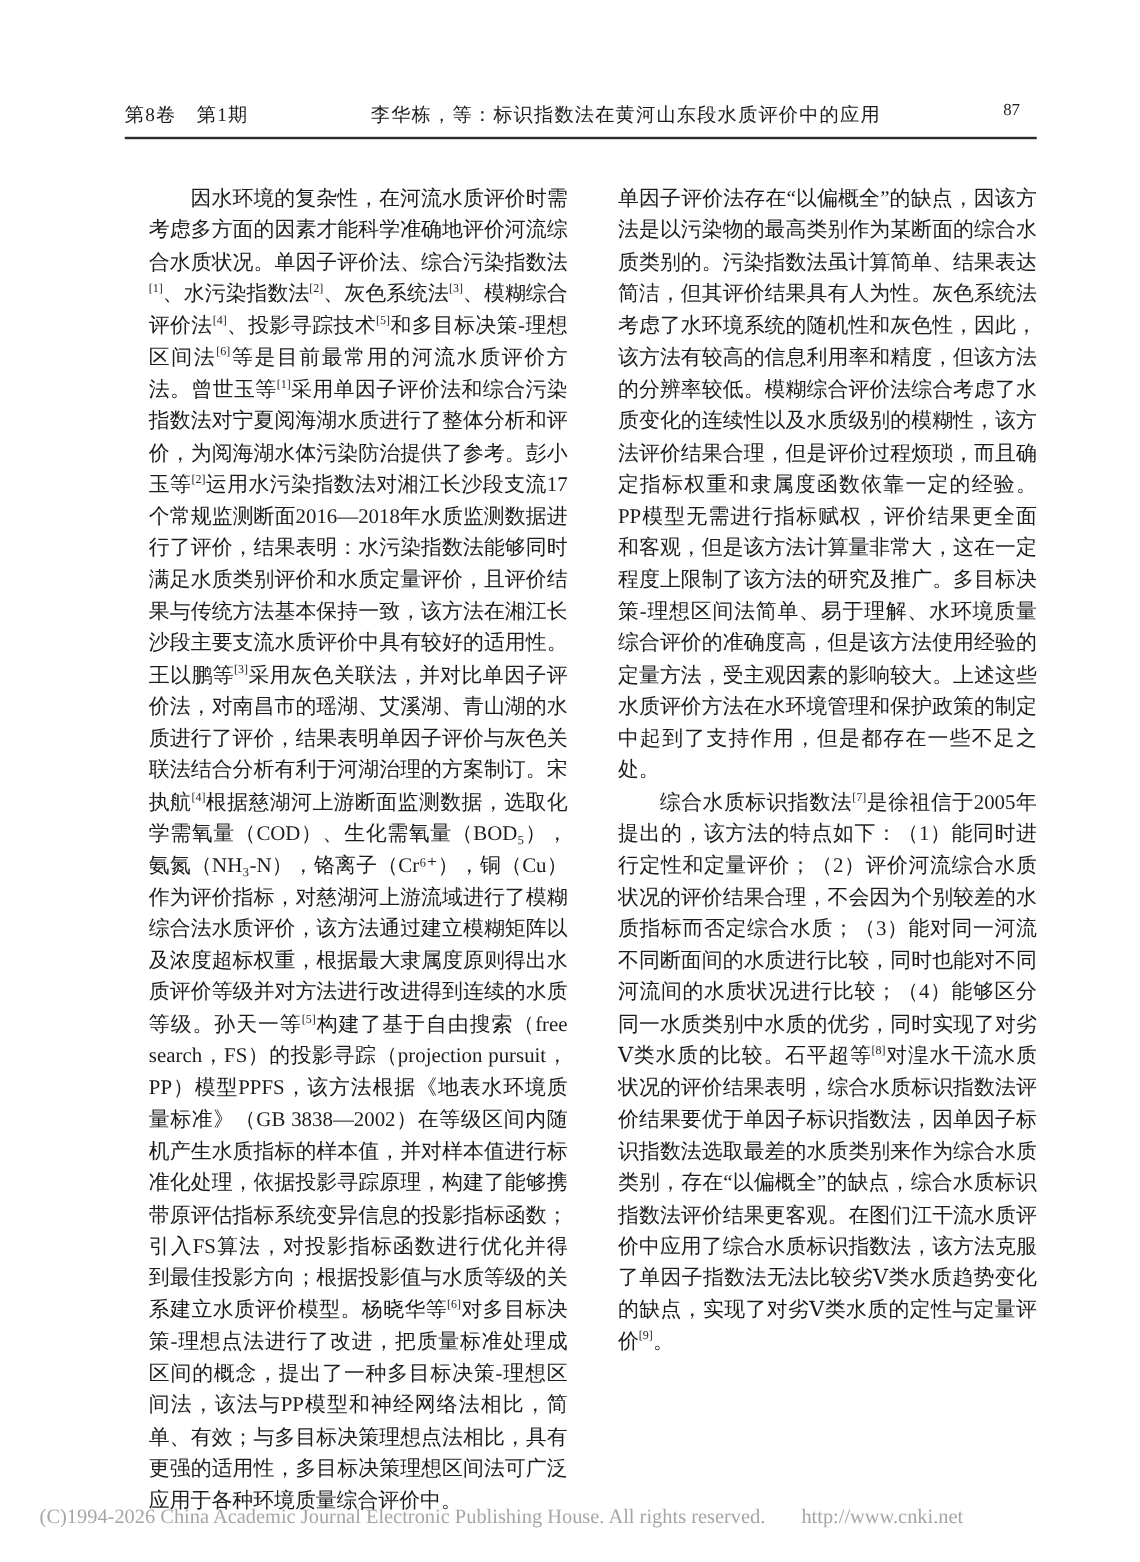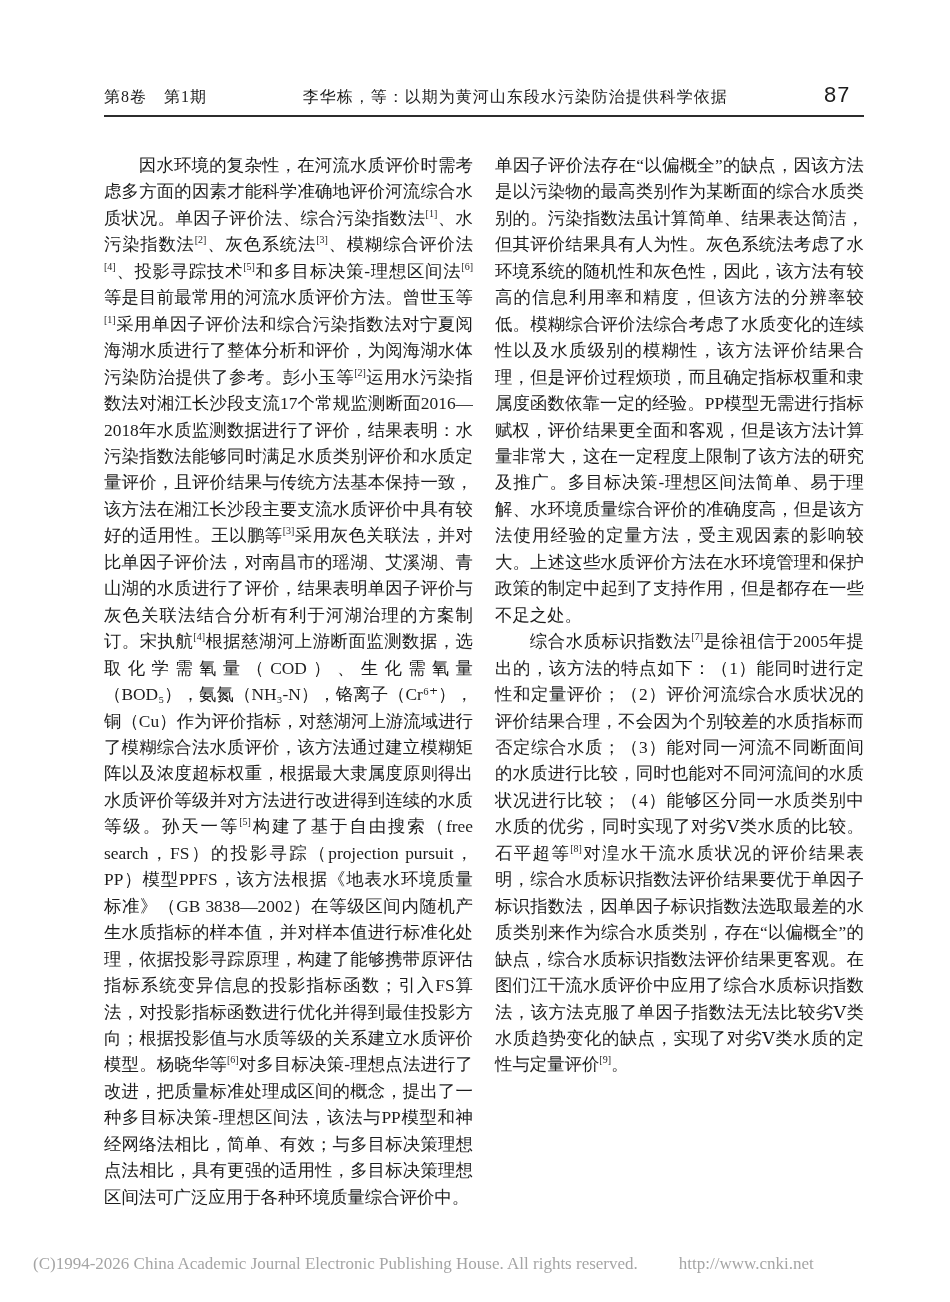--- a/index.html
+++ b/index.html
@@ -12,62 +12,63 @@
   .page {
     position:relative;
     width:950px; height:1302px;
     background:var(--page-bg,#ffffff);
     color:var(--text,#1c1c1c);
     overflow:hidden;
   }
   .header {
     position:absolute;
     left:104px; top:86px; width:760px;
-    display:flex; align-items:center;
+    display:flex; align-items:flex-start;
     border-bottom:2px solid var(--rule,#2c2c2c);
     padding-bottom:7px;
   }
   .header .vol   { font-size:16px; white-space:nowrap; letter-spacing:1px; }
   .header .title { flex:1; text-align:center; font-size:16px; white-space:nowrap; letter-spacing:1px; }
-  .header .pagenum { font-size:22px; line-height:1; padding-right:14px;font-family:Liberation Mono, monospace; }
+  .header .pagenum { font-size:14px; line-height:1; padding-right:14px; }
   .content {
     position:absolute;
     left:104px; top:152px; width:760px;
     display:flex; gap:22px;
   }
   .column { width:369px; }
   .para {
     font-size:17.4px;
     line-height:26.45px;
     text-align:justify;
     color:var(--text,#1c1c1c);
+    margin-left:20px;
   }
   .para.indent { text-indent:2em; }
   sup.ref {
     font-size:10px;
     line-height:0;
     vertical-align:super;
   }
   .footer {
     position:absolute;
     left:33px; top:1254px;
     font-size:17px;
     color:var(--footer-text,#a5a5a5);
     white-space:nowrap;
   }
-  .footer .url { margin-left:41px; }
+  .footer .url { margin-left:30px; }
 </style>
 </head>
 <body>
 
 <div class="page">
 
   <div class="header">
     <span class="vol">第8卷　第1期</span>
-    <span class="title">李华栋，等：以期为黄河山东段水污染防治提供科学依据</span>
+    <span class="title">李华栋，等：标识指数法在黄河山东段水质评价中的应用</span>
     <span class="pagenum">87</span>
   </div>
 
   <div class="content">
     <div class="column">
         <p class="para indent">因水环境的复杂性，在河流水质评价时需考虑多方面的因素才能科学准确地评价河流综合水质状况。单因子评价法、综合污染指数法<sup class="ref">[1]</sup>、水污染指数法<sup class="ref">[2]</sup>、灰色系统法<sup class="ref">[3]</sup>、模糊综合评价法<sup class="ref">[4]</sup>、投影寻踪技术<sup class="ref">[5]</sup>和多目标决策-理想区间法<sup class="ref">[6]</sup>等是目前最常用的河流水质评价方法。曾世玉等<sup class="ref">[1]</sup>采用单因子评价法和综合污染指数法对宁夏阅海湖水质进行了整体分析和评价，为阅海湖水体污染防治提供了参考。彭小玉等<sup class="ref">[2]</sup>运用水污染指数法对湘江长沙段支流17个常规监测断面2016—2018年水质监测数据进行了评价，结果表明：水污染指数法能够同时满足水质类别评价和水质定量评价，且评价结果与传统方法基本保持一致，该方法在湘江长沙段主要支流水质评价中具有较好的适用性。王以鹏等<sup class="ref">[3]</sup>采用灰色关联法，并对比单因子评价法，对南昌市的瑶湖、艾溪湖、青山湖的水质进行了评价，结果表明单因子评价与灰色关联法结合分析有利于河湖治理的方案制订。宋执航<sup class="ref">[4]</sup>根据慈湖河上游断面监测数据，选取化学需氧量（COD）、生化需氧量（BOD₅），氨氮（NH₃-N），铬离子（Cr⁶⁺），铜（Cu）作为评价指标，对慈湖河上游流域进行了模糊综合法水质评价，该方法通过建立模糊矩阵以及浓度超标权重，根据最大隶属度原则得出水质评价等级并对方法进行改进得到连续的水质等级。孙天一等<sup class="ref">[5]</sup>构建了基于自由搜索（free search，FS）的投影寻踪（projection pursuit，PP）模型PPFS，该方法根据《地表水环境质量标准》（GB 3838—2002）在等级区间内随机产生水质指标的样本值，并对样本值进行标准化处理，依据投影寻踪原理，构建了能够携带原评估指标系统变异信息的投影指标函数；引入FS算法，对投影指标函数进行优化并得到最佳投影方向；根据投影值与水质等级的关系建立水质评价模型。杨晓华等<sup class="ref">[6]</sup>对多目标决策-理想点法进行了改进，把质量标准处理成区间的概念，提出了一种多目标决策-理想区间法，该法与PP模型和神经网络法相比，简单、有效；与多目标决策理想点法相比，具有更强的适用性，多目标决策理想区间法可广泛应用于各种环境质量综合评价中。</p>
       </div>
     <div class="column">
         <p class="para">单因子评价法存在“以偏概全”的缺点，因该方法是以污染物的最高类别作为某断面的综合水质类别的。污染指数法虽计算简单、结果表达简洁，但其评价结果具有人为性。灰色系统法考虑了水环境系统的随机性和灰色性，因此，该方法有较高的信息利用率和精度，但该方法的分辨率较低。模糊综合评价法综合考虑了水质变化的连续性以及水质级别的模糊性，该方法评价结果合理，但是评价过程烦琐，而且确定指标权重和隶属度函数依靠一定的经验。PP模型无需进行指标赋权，评价结果更全面和客观，但是该方法计算量非常大，这在一定程度上限制了该方法的研究及推广。多目标决策-理想区间法简单、易于理解、水环境质量综合评价的准确度高，但是该方法使用经验的定量方法，受主观因素的影响较大。上述这些水质评价方法在水环境管理和保护政策的制定中起到了支持作用，但是都存在一些不足之处。</p>
         <p class="para indent">综合水质标识指数法<sup class="ref">[7]</sup>是徐祖信于2005年提出的，该方法的特点如下：（1）能同时进行定性和定量评价；（2）评价河流综合水质状况的评价结果合理，不会因为个别较差的水质指标而否定综合水质；（3）能对同一河流不同断面间的水质进行比较，同时也能对不同河流间的水质状况进行比较；（4）能够区分同一水质类别中水质的优劣，同时实现了对劣Ⅴ类水质的比较。石平超等<sup class="ref">[8]</sup>对湟水干流水质状况的评价结果表明，综合水质标识指数法评价结果要优于单因子标识指数法，因单因子标识指数法选取最差的水质类别来作为综合水质类别，存在“以偏概全”的缺点，综合水质标识指数法评价结果更客观。在图们江干流水质评价中应用了综合水质标识指数法，该方法克服了单因子指数法无法比较劣Ⅴ类水质趋势变化的缺点，实现了对劣Ⅴ类水质的定性与定量评价<sup class="ref">[9]</sup>。</p>

